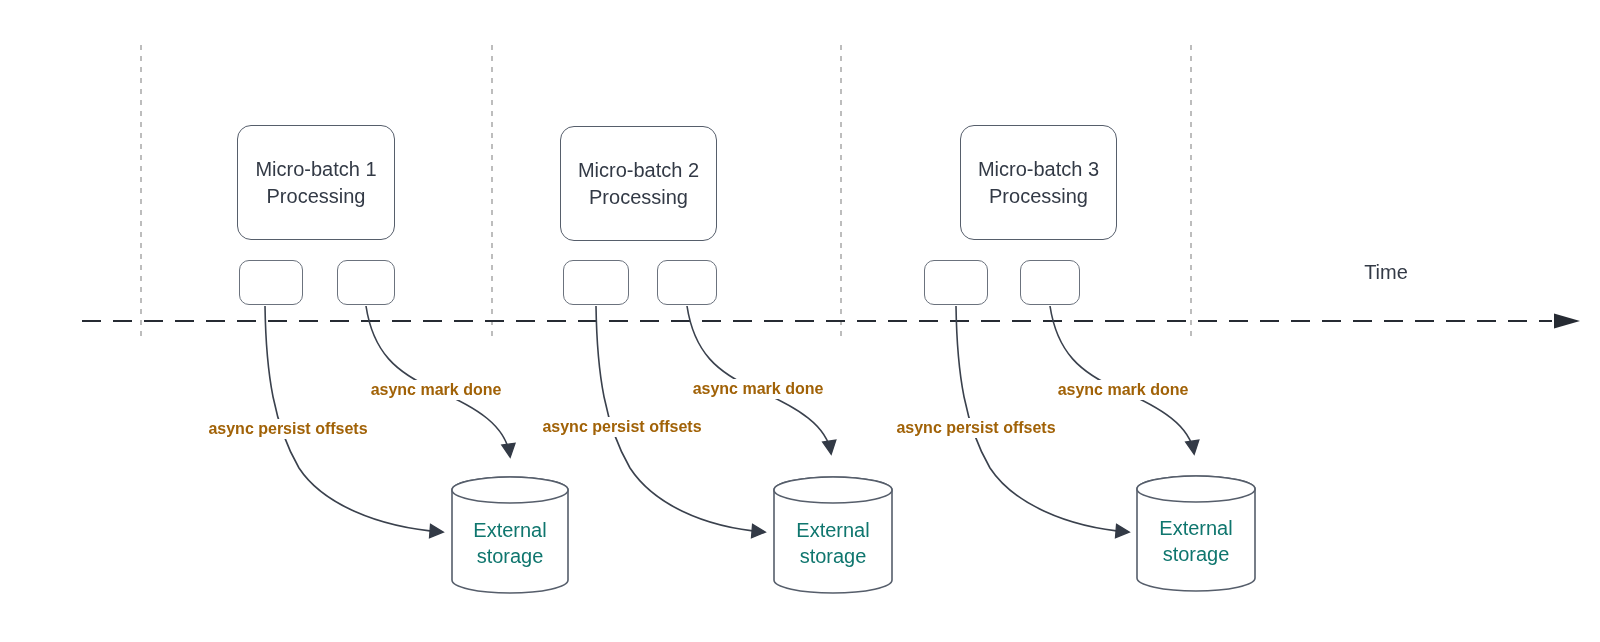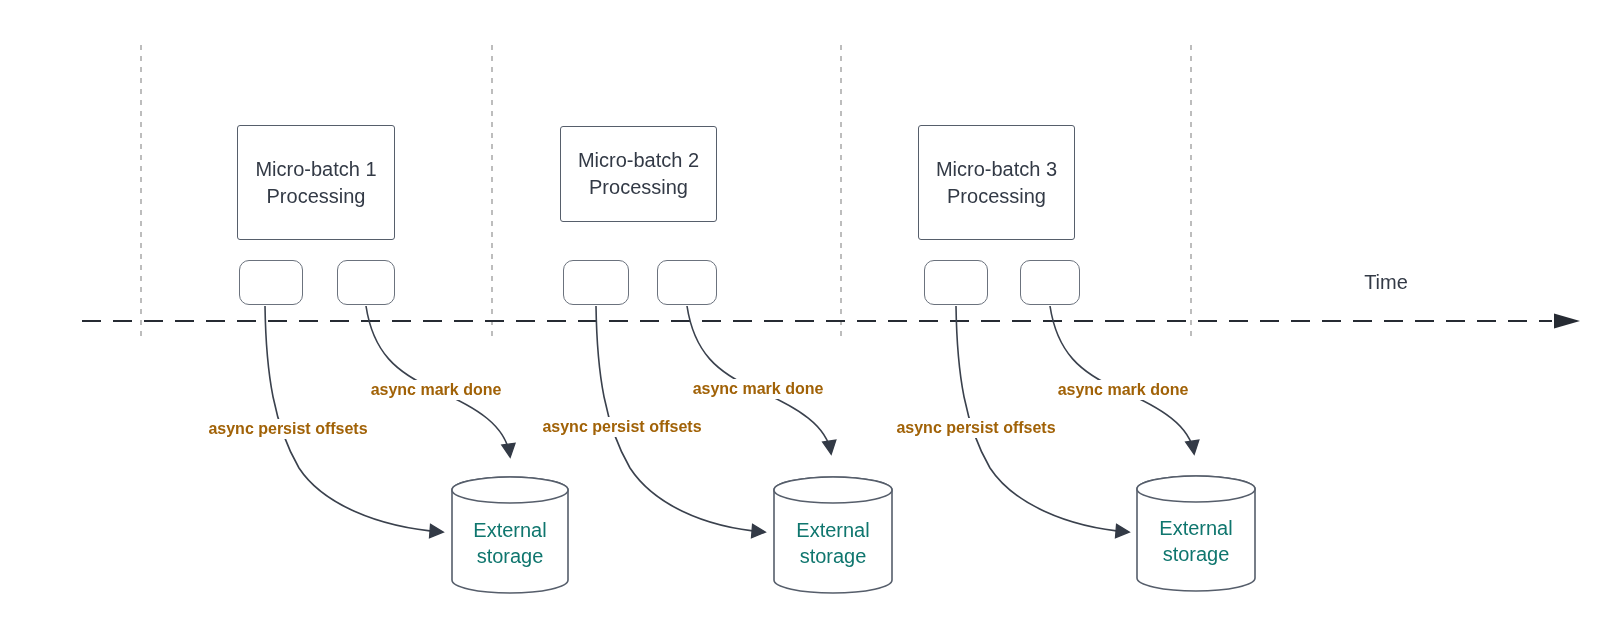--- a/index.html
+++ b/index.html
@@ -16,21 +16,21 @@
     left: 0; top: 0;
     width: 1600px; height: 642px;
     z-index: 1;
   }
   .bbox {
     position: absolute;
     z-index: 2;
     box-sizing: border-box;
     background: #ffffff;
     border: 1.6px solid #565e6b;
-    border-radius: 3px;
+    border-radius: 14px;
     display: flex;
     flex-direction: column;
     align-items: center;
     justify-content: center;
     color: #333a46;
     font-size: 20px;
     line-height: 27px;
     text-align: center;
   }
   .sbox {
@@ -122,41 +122,41 @@
   </div>
   <div class="sbox" style="left:239px; top:260px; width:64px; height:45px"></div>
   <div class="sbox" style="left:337px; top:260px; width:58px; height:45px"></div>
   <div class="alabel" style="left:288px; top:429px">async persist offsets</div>
   <div class="alabel" style="left:436px; top:390px">async mark done</div>
   <div class="stext" style="left:510px; top:543px">
     <div>External</div>
     <div>storage</div>
   </div>
 
-  <div class="bbox" style="left:560px; top:126px; width:157px; height:96px">
+  <div class="bbox" style="left:560px; top:126px; width:157px; height:115px">
     <div>Micro-batch 2</div>
     <div>Processing</div>
   </div>
   <div class="sbox" style="left:563px; top:260px; width:66px; height:45px"></div>
   <div class="sbox" style="left:657px; top:260px; width:60px; height:45px"></div>
   <div class="alabel" style="left:622px; top:427px">async persist offsets</div>
   <div class="alabel" style="left:758px; top:389px">async mark done</div>
   <div class="stext" style="left:833px; top:543px">
     <div>External</div>
     <div>storage</div>
   </div>
 
-  <div class="bbox" style="left:918px; top:125px; width:157px; height:115px">
+  <div class="bbox" style="left:960px; top:125px; width:157px; height:115px">
     <div>Micro-batch 3</div>
     <div>Processing</div>
   </div>
   <div class="sbox" style="left:924px; top:260px; width:64px; height:45px"></div>
   <div class="sbox" style="left:1020px; top:260px; width:60px; height:45px"></div>
   <div class="alabel" style="left:976px; top:428px">async persist offsets</div>
   <div class="alabel" style="left:1123px; top:390px">async mark done</div>
   <div class="stext" style="left:1196px; top:541px">
     <div>External</div>
     <div>storage</div>
   </div>
 
-  <div class="time-label" style="left:1386px; top:282px">Time</div>
+  <div class="time-label" style="left:1386px; top:272px">Time</div>
 
 </div>
 
 </body></html>

